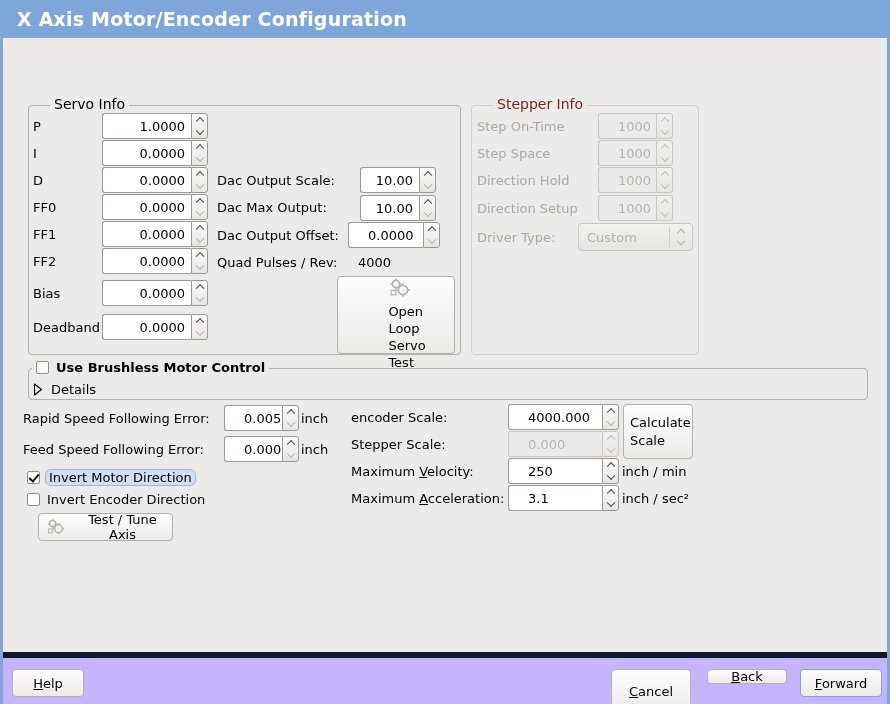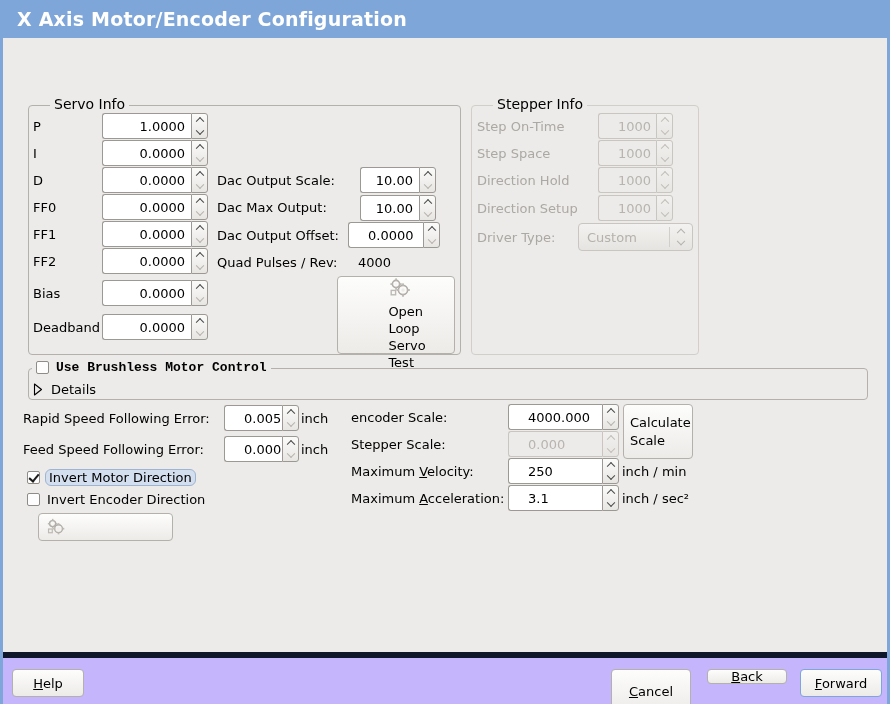--- a/index.html
+++ b/index.html
@@ -59,21 +59,21 @@
     position: absolute;
     top: -9px;
     left: 8px;
     background: #ECEBE9;
     padding: 0 4px;
     font-size: 14px;
     line-height: 14px;
     white-space: nowrap;
     margin-left: 13px;
   }
-  .gb-title.disabled { color: #000000; }
+  .gb-title.disabled { color: #7f1d1d; }
 
   
   .lbl {
     position: absolute;
     font-size: 13px;
     line-height: 16px;
     white-space: nowrap;
   }
   .lbl.disabled { color: #ACA8A3; }
 
@@ -249,21 +249,21 @@
     width: 4px; height: 8px;
     border-right: 2px solid #1c1c1c;
     border-bottom: 2px solid #1c1c1c;
     transform: rotate(40deg);
   }
   .cbx .cbx-label {
     margin-left: 7px;
     font-size: 13px;
     white-space: nowrap;
   }
-  .cbx .cbx-label.bold { font-weight: bold; font-family: Liberation Mono, monospace; }
+  .cbx .cbx-label.bold { font-weight: bold; }
   .cbx .cbx-label.focused {
     background: #D3DEEE;
     border: 1px solid #9FB4D0;
     padding: 0px 3px;
     margin-left: 5px;
     border-radius: 6px;
   }
 
   
   .expander {
@@ -544,20 +544,21 @@
             <rect x="15" y="6.4" width="2" height="2.4"></rect>
             <rect x="15" y="17.3" width="2" height="2.4"></rect>
             <rect x="9.6" y="12" width="2.4" height="2"></rect>
             <rect x="20.4" y="12" width="2.4" height="2"></rect>
           </g>
           <rect x="4.2" y="13.4" width="4.4" height="4.4" fill="none" stroke="#BDB9B4" stroke-width="1.4"></rect>
           <circle cx="16" cy="13" r="1.7" fill="#EFEEEB"></circle>
           <circle cx="9" cy="7" r="1.3" fill="#F9F8F6"></circle>
         </svg>
       </span>
+      <span style="margin-left:6px;">Test / Tune Axis</span>
     </div>
 
     <div class="lbl" style="left:348px; top:372px;">encoder Scale:</div>
     <div class="spin leftval dim-dn" style="left:505px; top:366px; width:111px;">
       <div class="sp-field">4000.000</div>
       <div class="sp-btns">
         <div class="sp-up"></div>
         <div class="sp-dn"></div>
       </div>
     </div>

